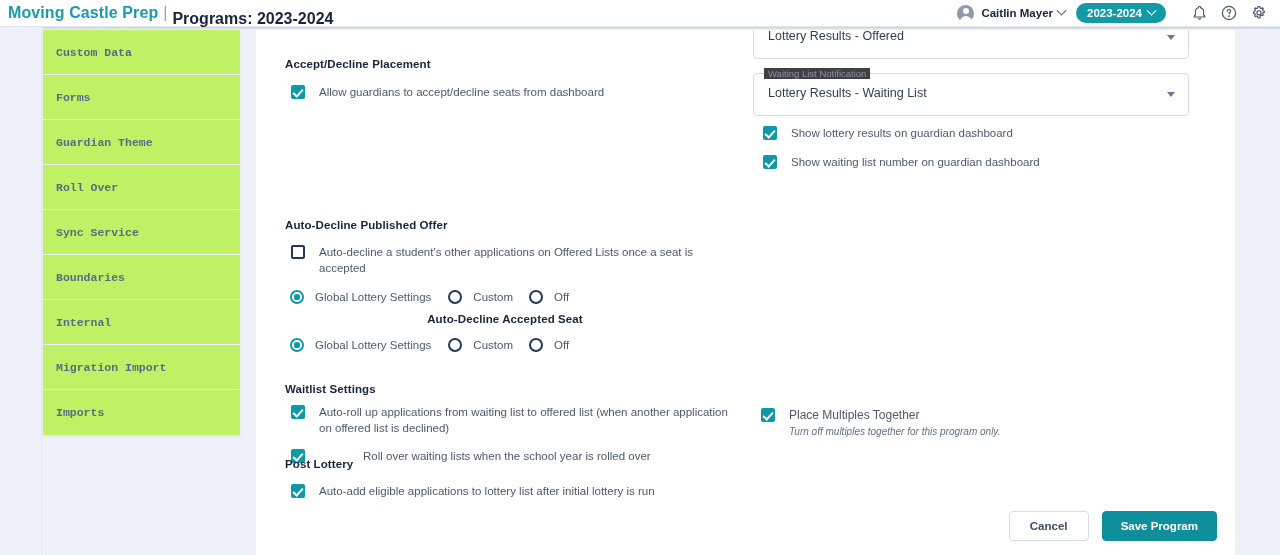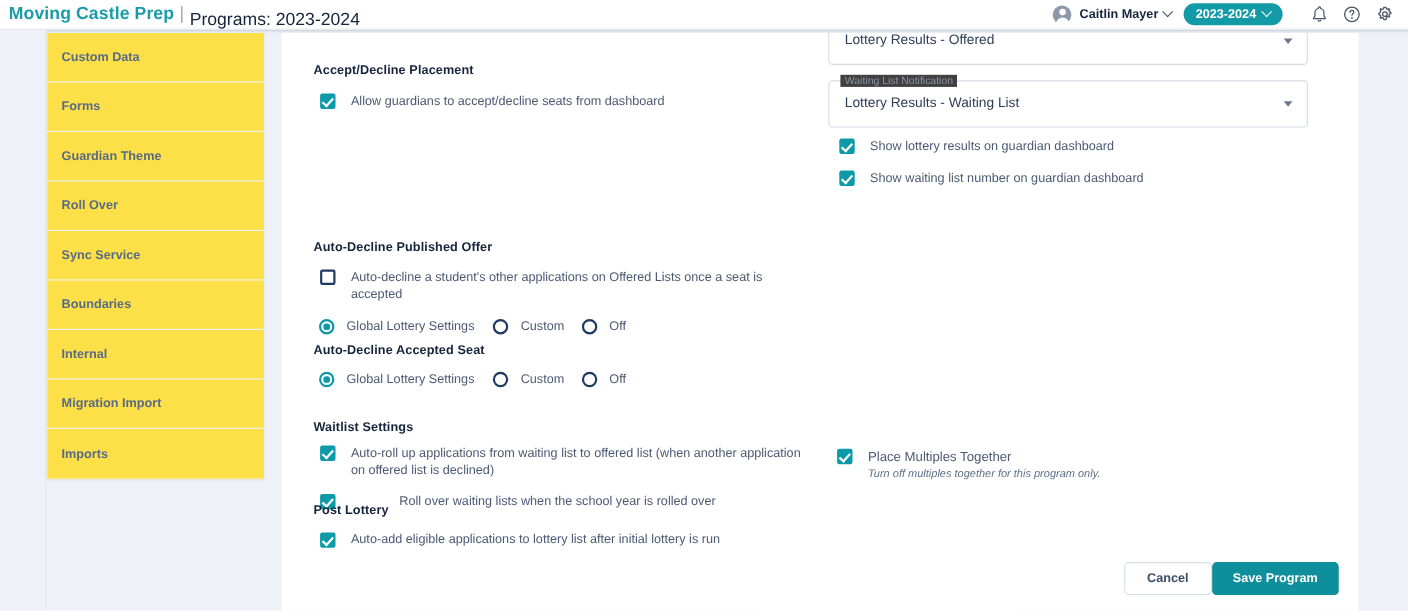--- a/index.html
+++ b/index.html
@@ -23,21 +23,21 @@
   }
   .brand-wrap {
     display: flex; align-items: center;
     padding-left: 8px;
     font-size: 16px;
   }
   .brand-name {
     color: #1a9ba8; font-weight: 700; letter-spacing: .1px;
   }
   .brand-sep { color: #9aa4b5; margin: 0 5px; font-weight: 400; }
-  .brand-prog { color: #16243d; font-weight: 400; margin-top: 12px; }
+  .brand-prog { color: #16243d; font-weight: 700; margin-top: 12px; }
 
   .topbar-right {
     margin-left: auto;
     display: flex; align-items: center;
     padding-right: 10px;
     gap: 0px;
   }
   .avatar-ico {
     width: 17px; height: 17px; border-radius: 50%;
     background: #8d98a8;
@@ -98,24 +98,25 @@
     position:absolute; left: 42px; top: 0px;
     width: 1238px; height: 3px;
     background: linear-gradient(to bottom, #c9ced8 0%, #dfe3ea 55%, #eef1f7 100%);
     z-index: 12;
   }
 
   
   .side-card {
     position: absolute; left: 42px; top: 3px;
     width: 199px;
-    background: #fde047;
+    background: #bef264;
     border: 1px solid #eaeef4;
     border-top: none;
     box-shadow: 0 1px 2px rgba(20,35,60,.04);
+    font-family: Liberation Mono, monospace;
   }
   .side-item {
     height: 45px;
     display: flex; align-items: center;
     padding-left: 13px;
     font-size: 11.5px; font-weight: 700;
     color: #5a6b85;
     border-bottom: 1px solid #edf1f7;
     cursor: pointer;
     white-space: nowrap;
@@ -221,21 +222,21 @@
     border-left: 4.5px solid transparent;
     border-right: 4.5px solid transparent;
     border-top: 5px solid #6d7a8d;
   }
   
   .ofield-clip { overflow: hidden; }
 
   
   .btn-row {
     position: absolute; right: 18px; bottom: 14px;
-    display: flex; align-items: flex-start; 
+    display: flex; align-items: flex-start; gap: 13px;
   }
   .btn {
     height: 30px; border-radius: 4px;
     display: flex; align-items: center; justify-content: center;
     font-size: 11.5px; font-weight: 700;
     cursor: pointer; padding: 0 18px;
   }
   .btn-cancel {
     background: #ffffff; color: #3c4d66;
     border: 1px solid #d7dde6; min-width: 80px;
@@ -350,21 +351,21 @@
             <span class="radio off"></span>
             <span class="radio-label">Custom</span>
           </div>
           <div class="radio-item" style="margin-left:16px;">
             <span class="radio off"></span>
             <span class="radio-label">Off</span>
           </div>
         </div>
       </div>
 
-      <div style="position:absolute; left:0; top:283px; width:440px;">
+      <div style="position:absolute; left:0; top:283px; width:440px;text-align:center;">
         <div class="sec-title">Auto-Decline Accepted Seat</div>
         <div class="radio-group" style="margin-top:13px; margin-left:5px;">
           <div class="radio-item">
             <span class="radio on"></span>
             <span class="radio-label">Global Lottery Settings</span>
           </div>
           <div class="radio-item" style="margin-left:17px;">
             <span class="radio off"></span>
             <span class="radio-label">Custom</span>
           </div>

